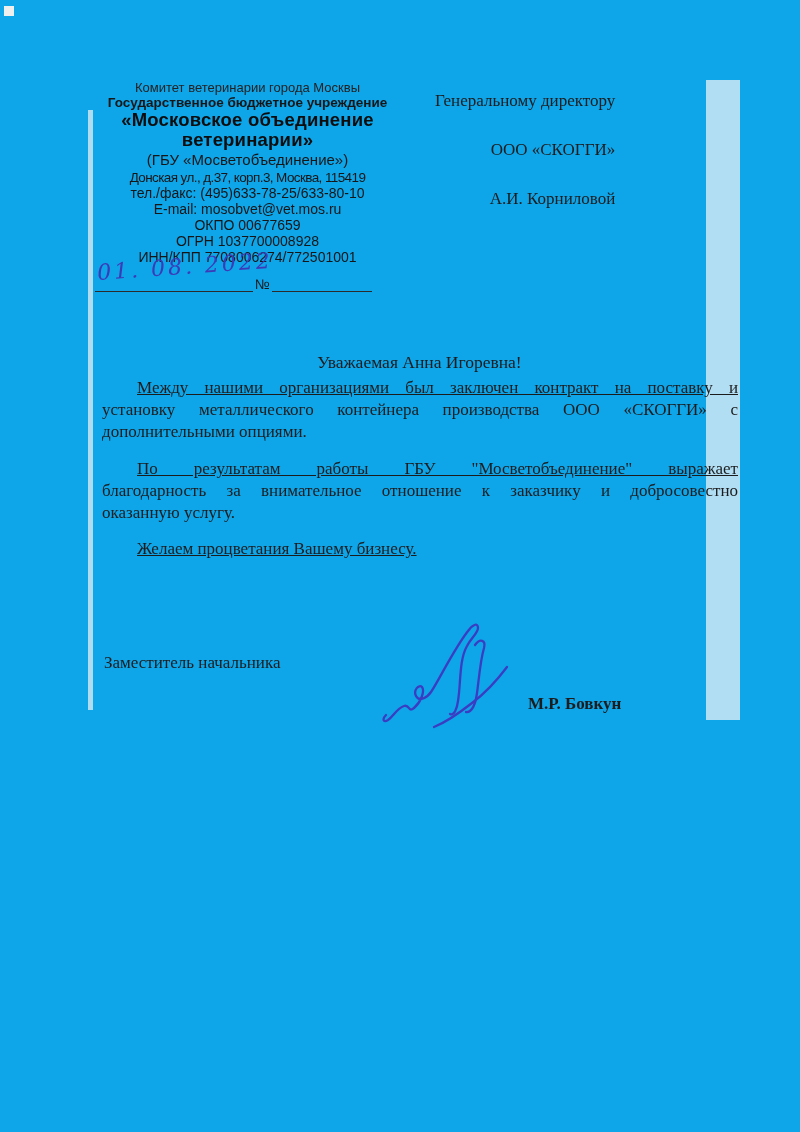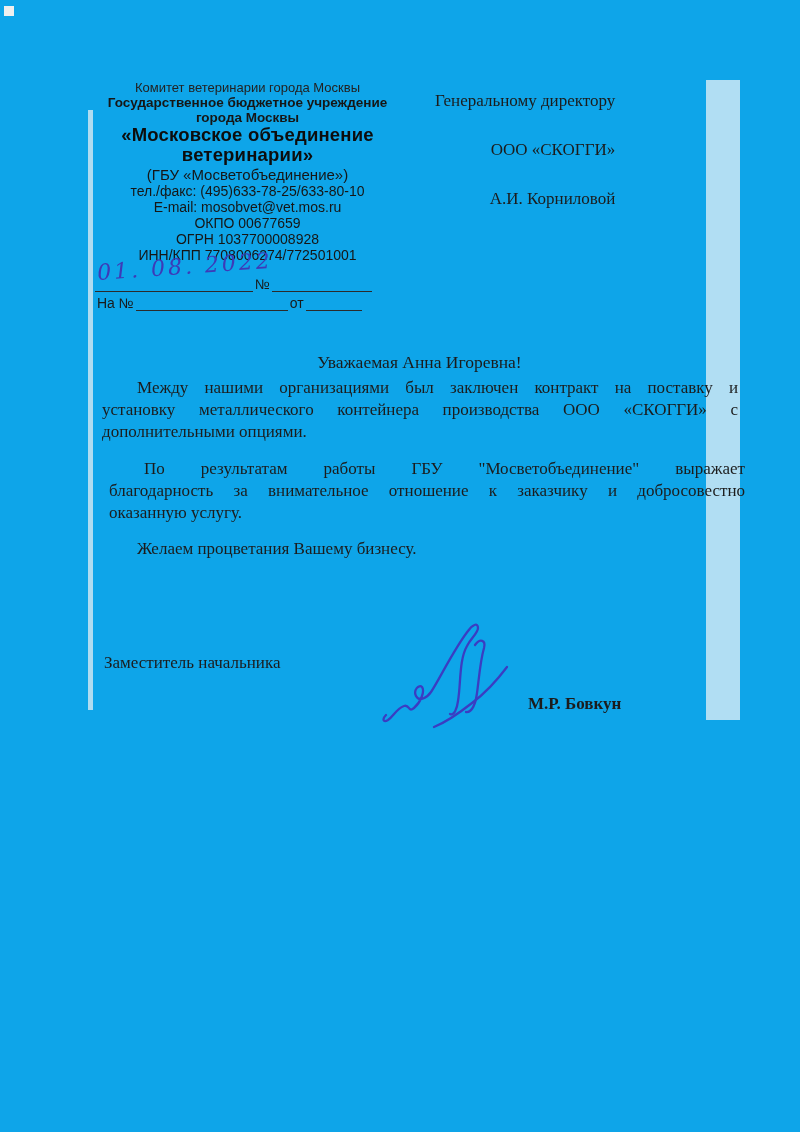--- a/index.html
+++ b/index.html
@@ -55,61 +55,58 @@
   .addressee div{margin-bottom:27px;text-align:right;}
 
   
   .salutation{
     position:absolute;left:102px;top:334px;width:635px;
     text-align:center;font-size:17.5px;color:#1b1b1b;margin-top:18px;
   }
   .para{position:absolute;left:102px;width:636px;font-size:17px;line-height:22.2px;color:#1c1c1c;}
   .para .jline{text-align:justify;text-align-last:justify;}
   .para .jline.last{text-align-last:left;}
-  .para .jline:first-child{text-indent:35px;}
+  .para .jline:first-child{text-indent:35px;text-decoration:underline;}
   .para1{top:377px;}
-  .para2{top:458px;margin-left:7px;}
+  .para2{top:458px;}
   .para3{top:538px;}
 
   
   .sign-position{position:absolute;left:104px;top:652px;font-size:17px;line-height:22px;color:#1c1c1c;}
   .sign-org{position:absolute;left:104px;top:693px;font-size:17px;color:#1c1c1c;}
   .sign-name{position:absolute;left:528px;top:694px;font-size:17px;color:#1c1c1c;font-weight:bold;}
   .signature-svg{position:absolute;left:380px;top:613px;width:130px;height:138px;}
 </style>
 </head>
 <body>
 
 <div class="page">
 
   <div class="corner-mark"></div>
   <div class="streak right"></div>
   <div class="streak left"></div>
 
   <div class="letterhead">
     <div class="lh-committee">Комитет ветеринарии города Москвы</div>
     <div class="lh-bold">Государственное бюджетное учреждение</div>
-    <div class="lh-bold">города Москвы</div>
     <div class="lh-big">«Московское объединение</div>
     <div class="lh-big">ветеринарии»</div>
     <div class="lh-gbu">(ГБУ «Мосветобъединение»)</div>
+    <div class="lh-address">Донская ул., д.37, корп.3, Москва, 115419</div>
     <div class="lh-plain">тел./факс: (495)633-78-25/633-80-10</div>
     <div class="lh-plain">E-mail: mosobvet@vet.mos.ru</div>
     <div class="lh-plain">ОКПО 00677659</div>
     <div class="lh-plain">ОГРН 1037700008928</div>
     <div class="lh-plain">ИНН/КПП 7708006274/772501001</div>
   </div>
 
   <div class="handwritten-date">01. 08. 2022</div>
 
   <div class="ref ref-row1">
     <span class="uline u1"></span><span class="ref-label">№</span><span class="uline u2"></span>
-  </div>
-  <div class="ref ref-row2">
-    <span class="ref-label">На №</span><span class="uline u3"></span><span class="ref-label">от</span><span class="uline u4"></span>
   </div>
 
   <div class="addressee">
     <div>Генеральному директору</div>
     <div>ООО «СКОГГИ»</div>
     <div>А.И. Корниловой</div>
   </div>
 
   <div class="salutation">Уважаемая Анна Игоревна!</div>
 

